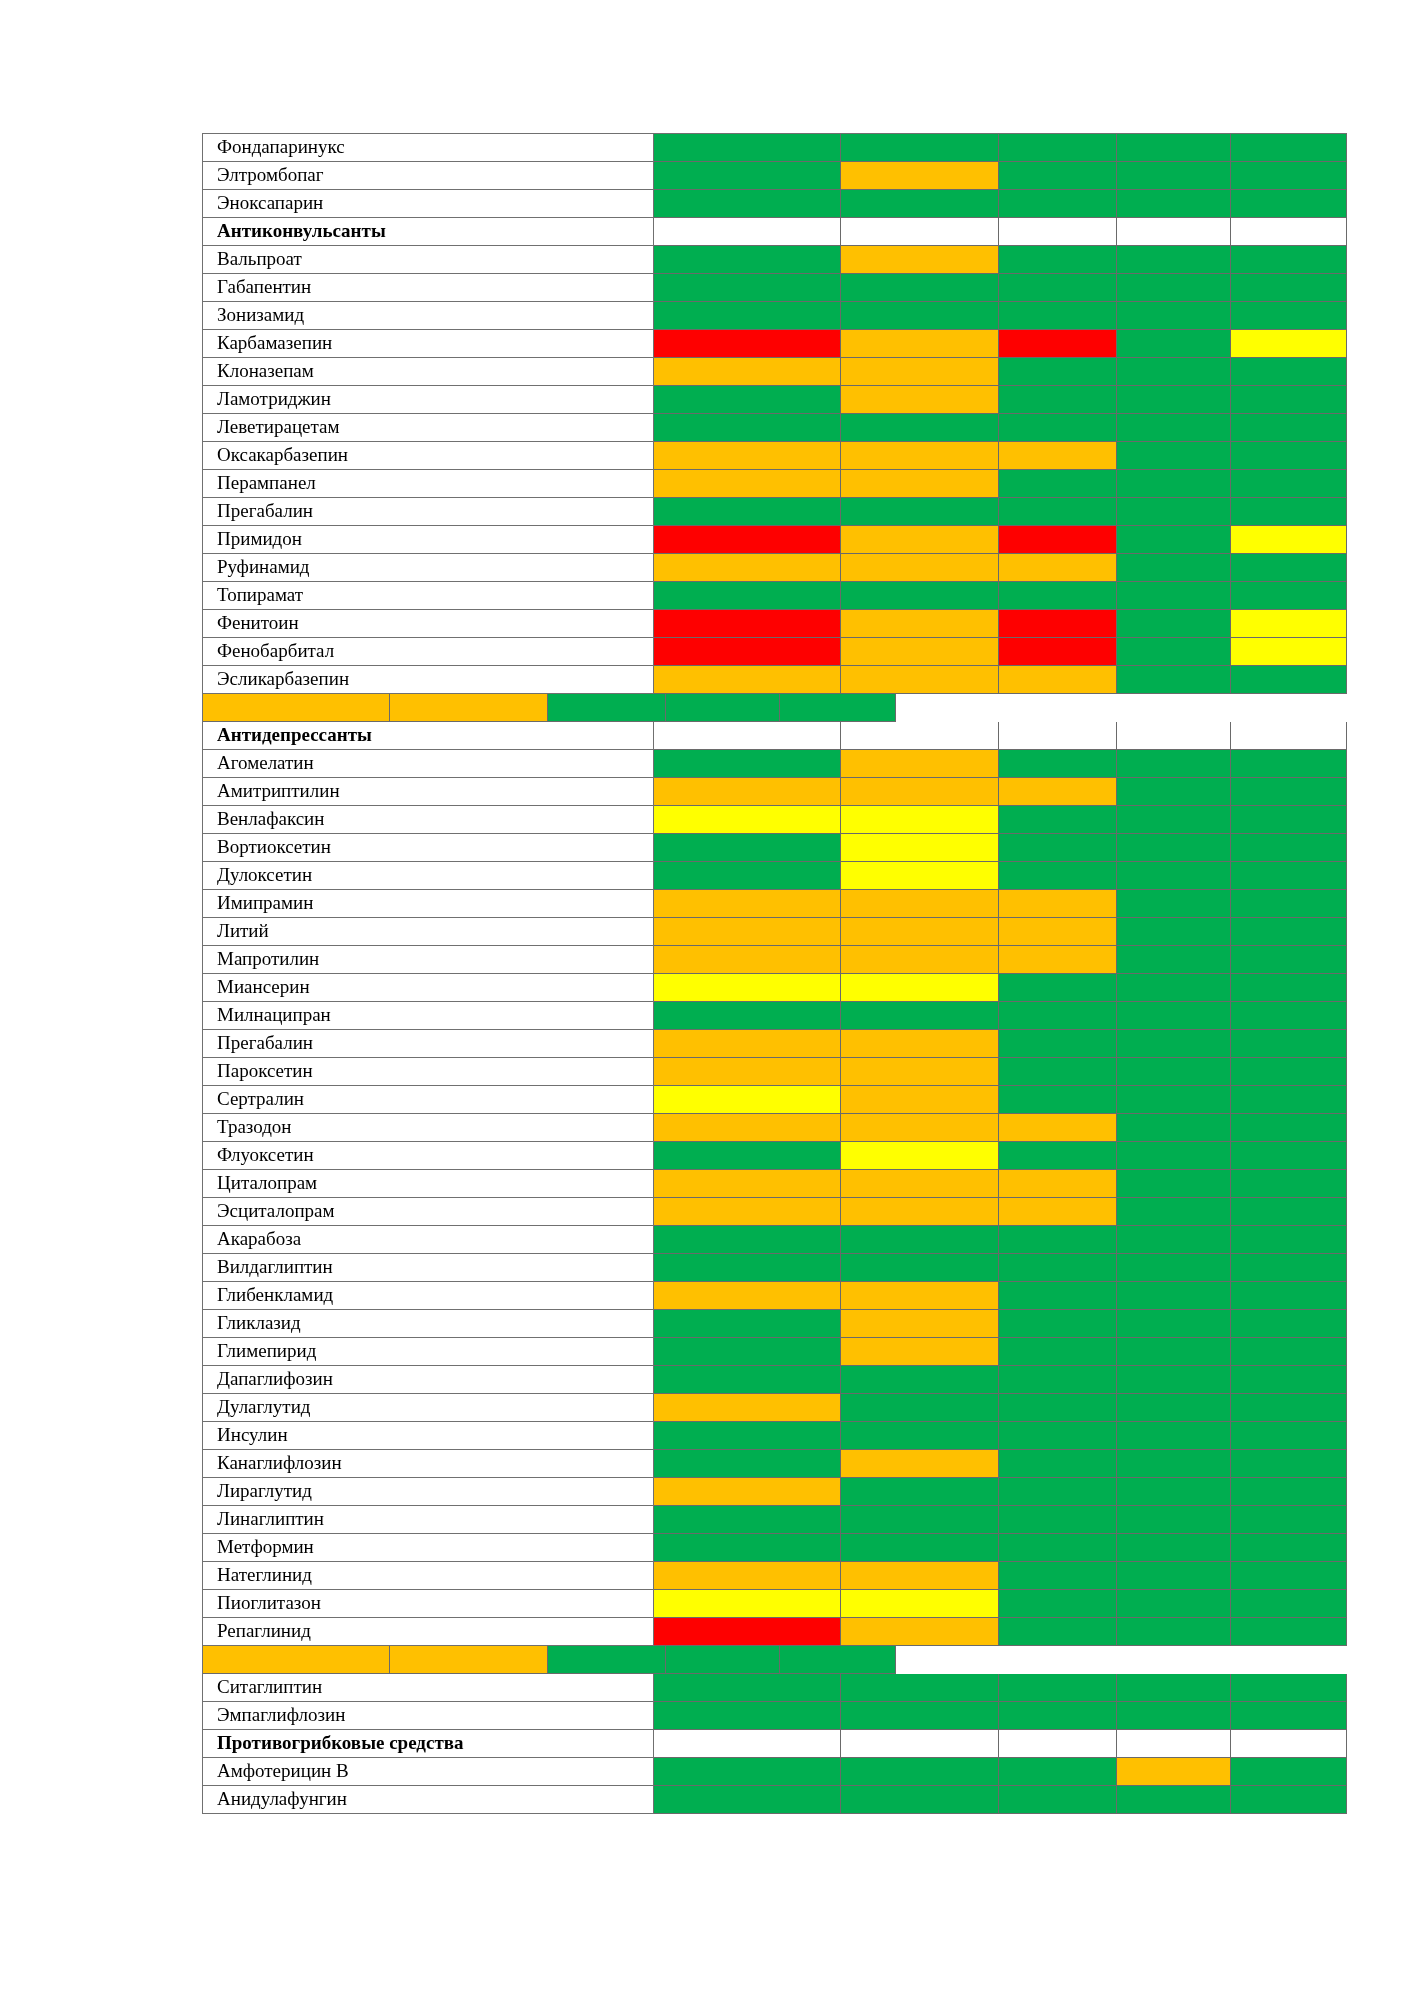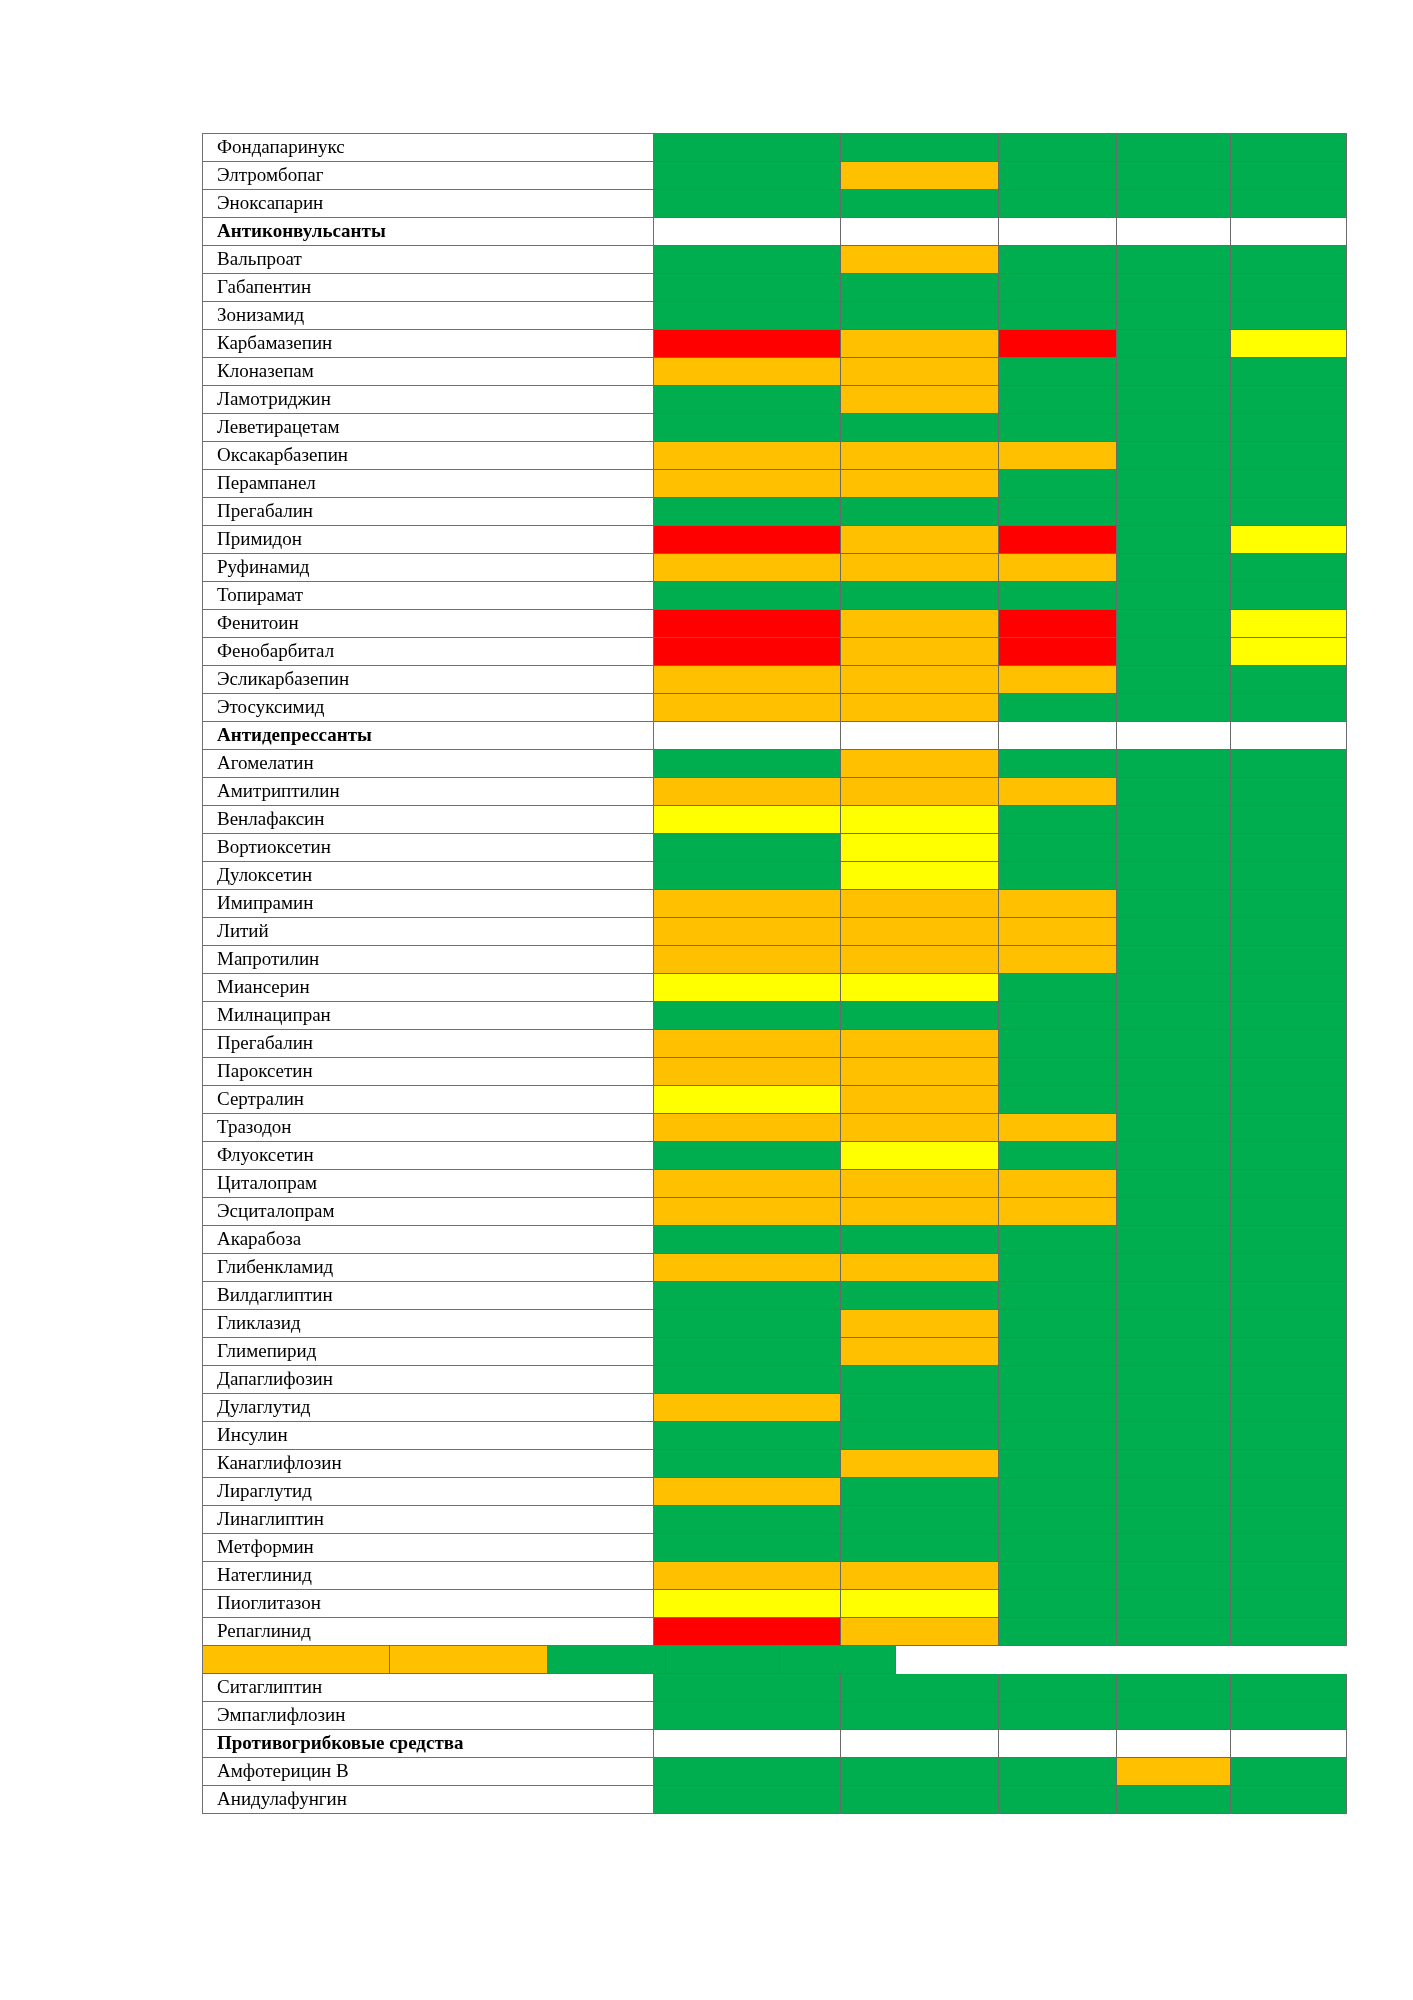--- a/index.html
+++ b/index.html
@@ -195,21 +195,20 @@
     </div>
     <div class="row">
       <div class="name-cell" style="width: 451px;">Эсликарбазепин</div>
       <div class="status-cell" style="width: 187px; background: rgb(255, 192, 0);"></div>
       <div class="status-cell" style="width: 158px; background: rgb(255, 192, 0);"></div>
       <div class="status-cell" style="width: 118px; background: rgb(255, 192, 0);"></div>
       <div class="status-cell" style="width: 114px; background: rgb(0, 174, 80);"></div>
       <div class="status-cell" style="width: 116px; background: rgb(0, 174, 80);"></div>
     </div>
     <div class="row">
-      <div class="name-cell" style="width: 451px;">Этосуксимид</div>
       <div class="status-cell" style="width: 187px; background: rgb(255, 192, 0);"></div>
       <div class="status-cell" style="width: 158px; background: rgb(255, 192, 0);"></div>
       <div class="status-cell" style="width: 118px; background: rgb(0, 174, 80);"></div>
       <div class="status-cell" style="width: 114px; background: rgb(0, 174, 80);"></div>
       <div class="status-cell" style="width: 116px; background: rgb(0, 174, 80);"></div>
     </div>
     <div class="row header">
       <div class="name-cell" style="width: 451px;">Антидепрессанты</div>
       <div class="status-cell" style="width: 187px; background: rgb(255, 255, 255);"></div>
       <div class="status-cell" style="width: 158px; background: rgb(255, 255, 255);"></div>
@@ -355,31 +354,31 @@
     </div>
     <div class="row">
       <div class="name-cell" style="width: 451px;">Акарабоза</div>
       <div class="status-cell" style="width: 187px; background: rgb(0, 174, 80);"></div>
       <div class="status-cell" style="width: 158px; background: rgb(0, 174, 80);"></div>
       <div class="status-cell" style="width: 118px; background: rgb(0, 174, 80);"></div>
       <div class="status-cell" style="width: 114px; background: rgb(0, 174, 80);"></div>
       <div class="status-cell" style="width: 116px; background: rgb(0, 174, 80);"></div>
     </div>
     <div class="row">
+      <div class="name-cell" style="width: 451px;">Вилдаглиптин</div>
+      <div class="status-cell" style="width: 187px; background: rgb(0, 174, 80);"></div>
+      <div class="status-cell" style="width: 158px; background: rgb(0, 174, 80);"></div>
+      <div class="status-cell" style="width: 118px; background: rgb(0, 174, 80);"></div>
+      <div class="status-cell" style="width: 114px; background: rgb(0, 174, 80);"></div>
+      <div class="status-cell" style="width: 116px; background: rgb(0, 174, 80);"></div>
+    </div>
+    <div class="row">
       <div class="name-cell" style="width: 451px;">Глибенкламид</div>
       <div class="status-cell" style="width: 187px; background: rgb(255, 192, 0);"></div>
       <div class="status-cell" style="width: 158px; background: rgb(255, 192, 0);"></div>
-      <div class="status-cell" style="width: 118px; background: rgb(0, 174, 80);"></div>
-      <div class="status-cell" style="width: 114px; background: rgb(0, 174, 80);"></div>
-      <div class="status-cell" style="width: 116px; background: rgb(0, 174, 80);"></div>
-    </div>
-    <div class="row">
-      <div class="name-cell" style="width: 451px;">Вилдаглиптин</div>
-      <div class="status-cell" style="width: 187px; background: rgb(0, 174, 80);"></div>
-      <div class="status-cell" style="width: 158px; background: rgb(0, 174, 80);"></div>
       <div class="status-cell" style="width: 118px; background: rgb(0, 174, 80);"></div>
       <div class="status-cell" style="width: 114px; background: rgb(0, 174, 80);"></div>
       <div class="status-cell" style="width: 116px; background: rgb(0, 174, 80);"></div>
     </div>
     <div class="row">
       <div class="name-cell" style="width: 451px;">Гликлазид</div>
       <div class="status-cell" style="width: 187px; background: rgb(0, 174, 80);"></div>
       <div class="status-cell" style="width: 158px; background: rgb(255, 192, 0);"></div>
       <div class="status-cell" style="width: 118px; background: rgb(0, 174, 80);"></div>
       <div class="status-cell" style="width: 114px; background: rgb(0, 174, 80);"></div>

